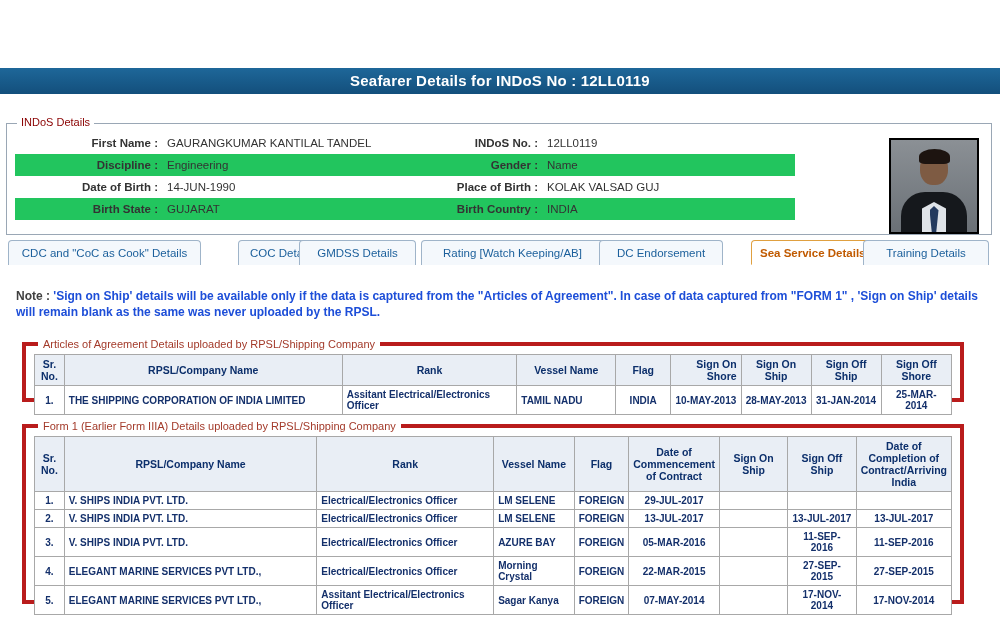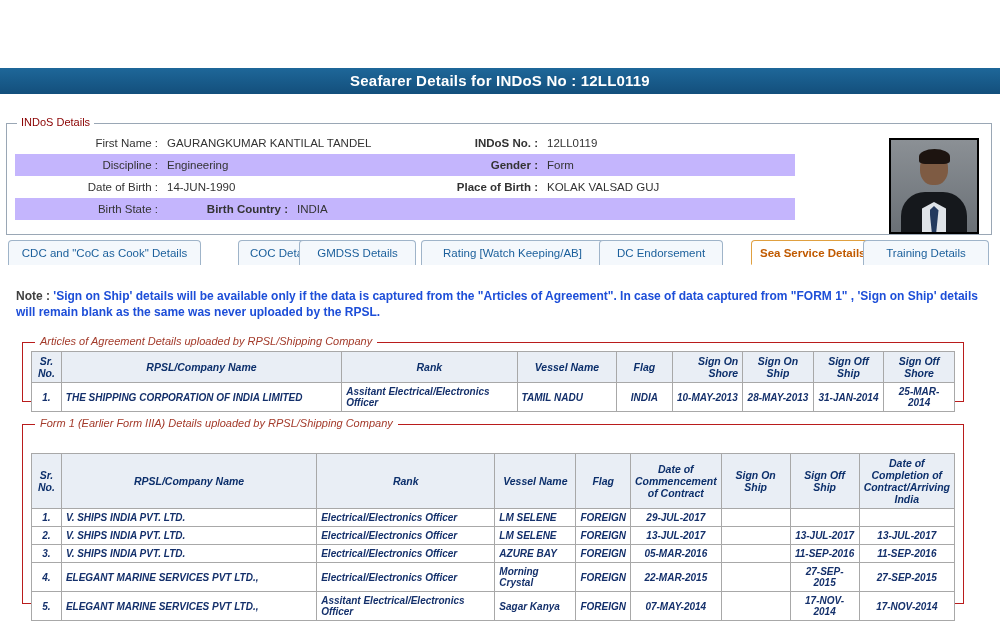--- a/index.html
+++ b/index.html
@@ -61,26 +61,26 @@
     position: absolute;
     top: 8px;
     left: 8px;
     width: 780px;
   }
   .indos-row {
     display: flex;
     height: 22px;
     align-items: center;
   }
-  .indos-row.alt { background: #c4b5fd; }
+  .indos-row.alt { background: #22c55e; }
   .indos-row .lbl {
     width: 150px;
     text-align: right;
     padding-right: 7px;
-    font-weight: normal;
+    font-weight: bold;
     font-size: 11.5px;
     color: #333;
     box-sizing: border-box;
   }
   .indos-row .val {
     width: 250px;
     font-size: 11.5px;
     color: #333;
     padding-left: 2px;
     box-sizing: border-box;
@@ -215,23 +215,22 @@
     width: 968px;
     font-size: 12px;
     font-weight: bold;
     line-height: 16px;
   }
   .note .note-key { color: #404040; }
   .note .note-body { color: #1d4ed8; }
   
   .sec {
     position: absolute;
-    border: 1px solid #b91c1c;
-    box-sizing: border-box;
-    font-style: italic;
+    border: 4px solid #b91c1c;
+    box-sizing: border-box;
   }
   .sec-legend {
     position: absolute;
     top: -8px;
     left: 12px;
     background: #ffffff;
     padding: 0 5px;
     font-size: 11px;
     color: #a33a2a;
   }
@@ -268,21 +267,21 @@
     width: 942px;
     height: 60px;
     padding: 8px 8px 6px 8px;
   }
   #aoa-sec table.grid th { height: 28px; }
   #form1-sec {
     top: 424px;
     left: 22px;
     width: 942px;
     height: 180px;
-    padding: 28px 8px 6px 8px;
+    padding: 8px 8px 6px 8px;
   }
 </style>
 </head>
 <body>
 
 <div class="page">
 
   <div class="title-bar">Seafarer Details for INDoS No : 12LL0119</div>
 
   <div class="indos-fieldset">
@@ -292,30 +291,31 @@
       <div class="indos-row">
         <div class="lbl">First Name :</div>
         <div class="val">GAURANGKUMAR KANTILAL TANDEL</div>
         <div class="lbl2">INDoS No. :</div>
         <div class="val2">12LL0119</div>
       </div>
       <div class="indos-row alt">
         <div class="lbl">Discipline :</div>
         <div class="val">Engineering</div>
         <div class="lbl2">Gender :</div>
-        <div class="val2">Form</div>
+        <div class="val2">Name</div>
       </div>
       <div class="indos-row">
         <div class="lbl">Date of Birth :</div>
         <div class="val">14-JUN-1990</div>
         <div class="lbl2">Place of Birth :</div>
         <div class="val2">KOLAK VALSAD GUJ</div>
       </div>
       <div class="indos-row alt">
         <div class="lbl">Birth State :</div>
+        <div class="val">GUJARAT</div>
         <div class="lbl2">Birth Country :</div>
         <div class="val2">INDIA</div>
       </div>
     </div>
 
     <div class="photo-frame">
       <div class="photo-bg"></div>
       <div class="photo-body"></div>
       <div class="photo-shirt"></div>
       <div class="photo-tie"></div>

